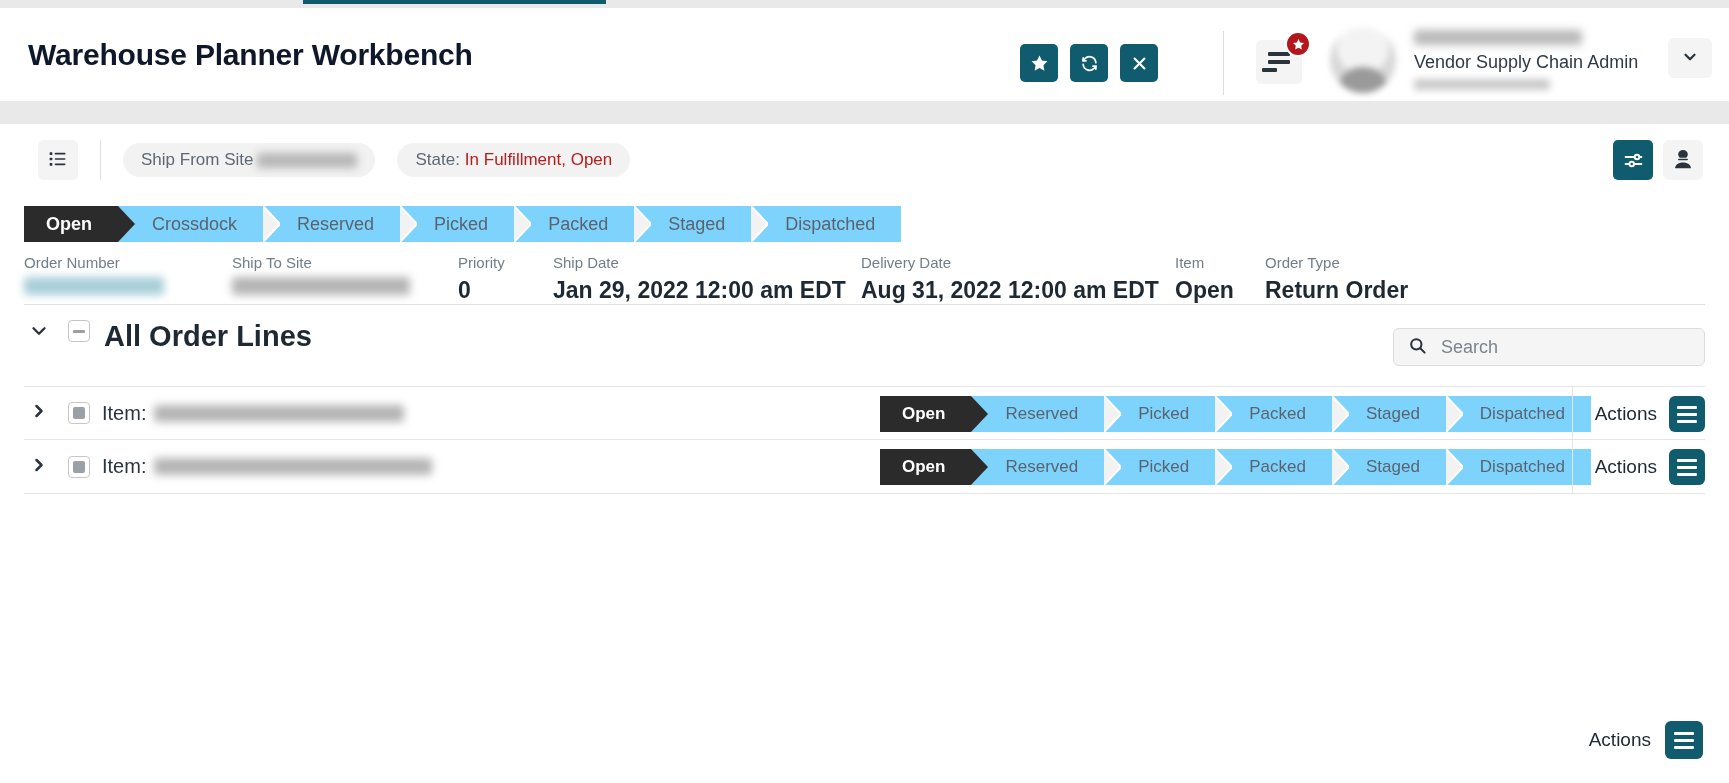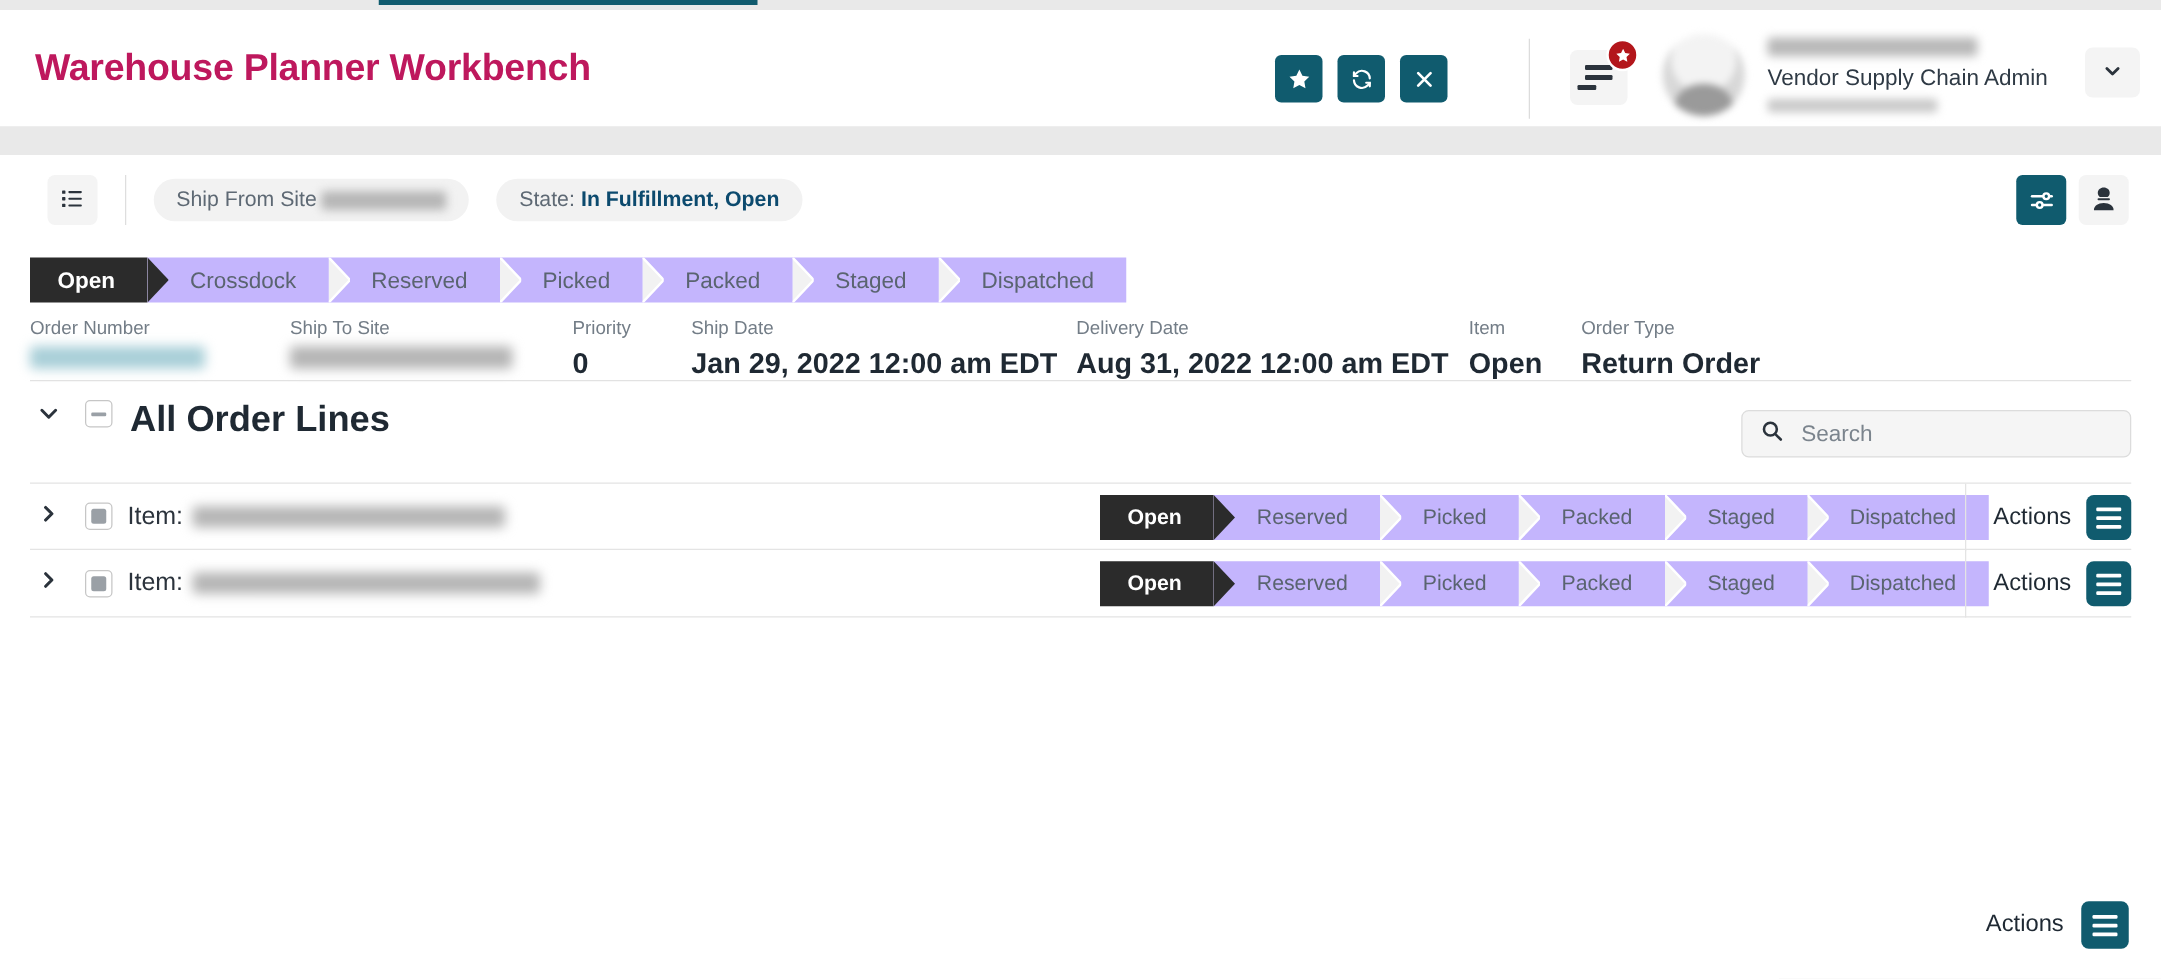--- a/index.html
+++ b/index.html
@@ -24,21 +24,21 @@
 
   
   .app-header {
     position: absolute; top: 8px; left: 0; width: 1729px; height: 93px;
     background: #ffffff;
     display: flex; align-items: center;
   }
   .app-title {
     margin-left: 28px;
     font-size: 30px; font-weight: bold; letter-spacing: -0.2px;
-    color: #be185d; white-space: nowrap;
+    color: #0f172a; white-space: nowrap;
   }
   .header-actions {
     position: absolute; left: 1020px; top: 36px;
     display: flex; gap: 12px;
   }
   .sq-btn {
     width: 38px; height: 38px; border-radius: 5px;
     background: #105b6e; color: #fff;
     display: flex; align-items: center; justify-content: center;
     border: none; cursor: pointer;
@@ -113,21 +113,21 @@
     background: #f4f4f4; border: none; cursor: pointer;
     display: flex; align-items: center; justify-content: center;
   }
   .fb-divider { margin-left: 22px; width: 1px; height: 40px; background: #dedede; }
   .chip {
     margin-left: 22px; height: 34px; border-radius: 17px;
     background: #f2f2f2; display: flex; align-items: center;
     padding: 0 18px; font-size: 17px; color: #5e6974; white-space: nowrap;
     cursor: pointer;
   }
-  .chip b { color: #0c4a6e; font-weight: bold; margin-left: 5px; }
+  .chip b { color: #b91c1c; font-weight: normal; margin-left: 5px; }
   .chip .blur-val {
     width: 100px; height: 15px; border-radius: 3px; margin-left: 4px;
     background: #b6b6b6; filter: blur(4px);
   }
   .fb-right {
     position: absolute; right: 26px; top: 16px; display: flex; gap: 10px;
   }
   .fb-right .sq-btn { width: 40px; height: 40px; }
   .worker-btn {
     width: 40px; height: 40px; border-radius: 6px;
@@ -135,21 +135,21 @@
     display: flex; align-items: center; justify-content: center;
   }
 
   
   .steps {
     position: absolute; left: 24px; top: 82px;
     display: flex; height: 36px; font-size: 18px;
   }
   .step {
     position: relative; display: flex; align-items: center; justify-content: center;
-    background: #c4b5fd; color: #5a6470; padding: 0 26px 0 34px;
+    background: #7dd3fc; color: #5a6470; padding: 0 26px 0 34px;
     height: 36px; cursor: pointer; white-space: nowrap;
   }
   .step:first-child { padding-left: 22px; }
   .step.active { background: #2b2b2b; color: #fff; font-weight: bold; }
   .step .wedge {
     position: absolute; right: -17px; top: 0; width: 17px; height: 36px;
     z-index: 2;
   }
   .step .wedge svg { display: block; }
 

